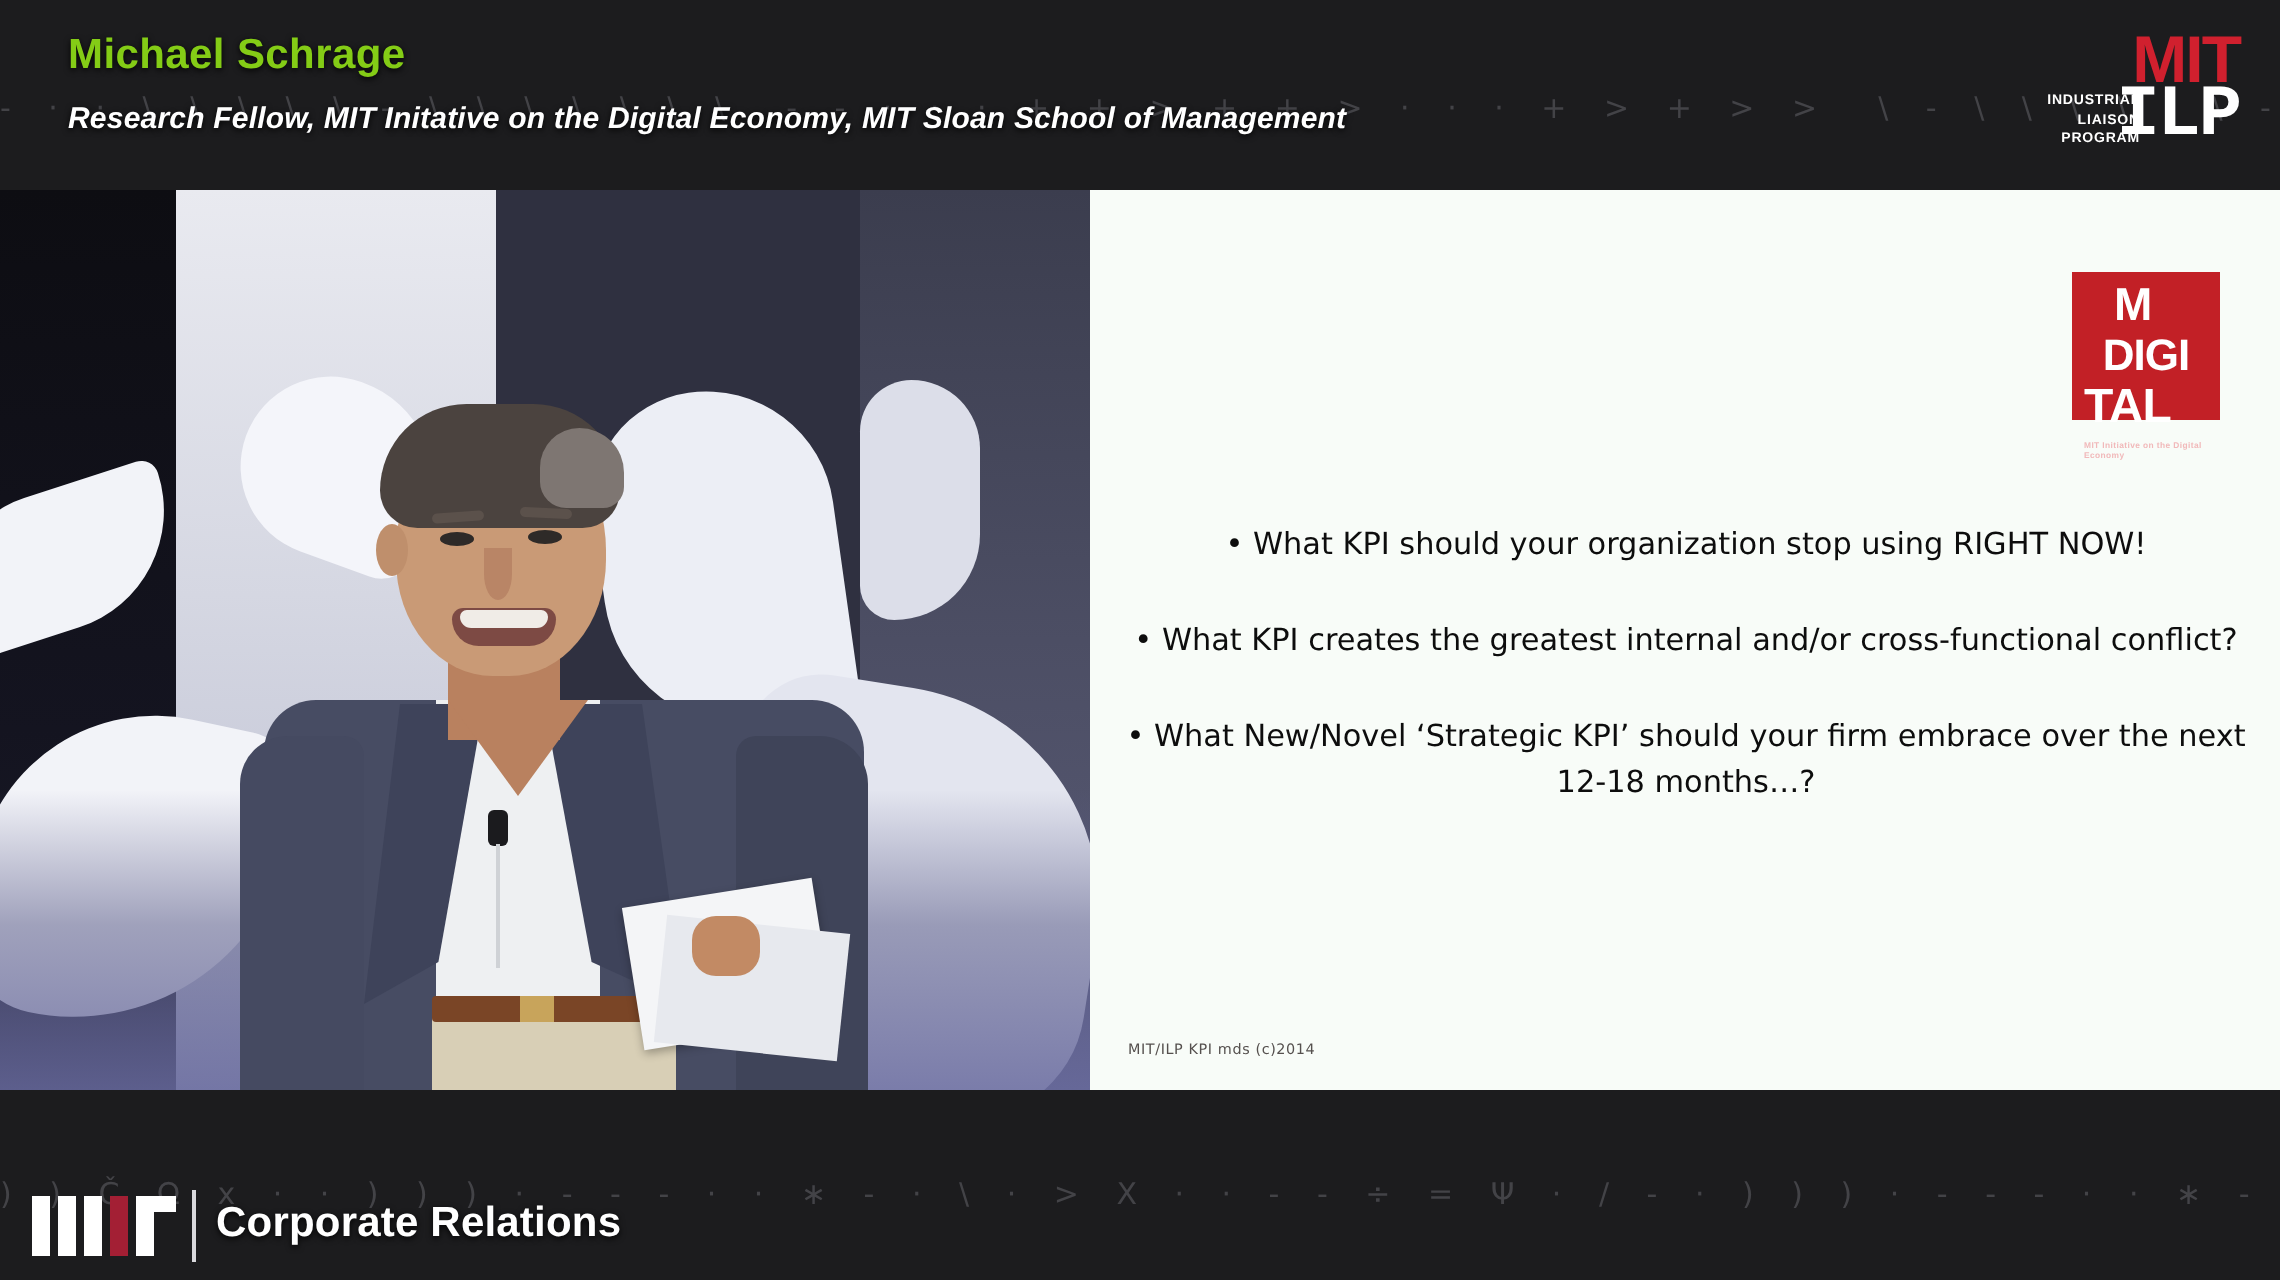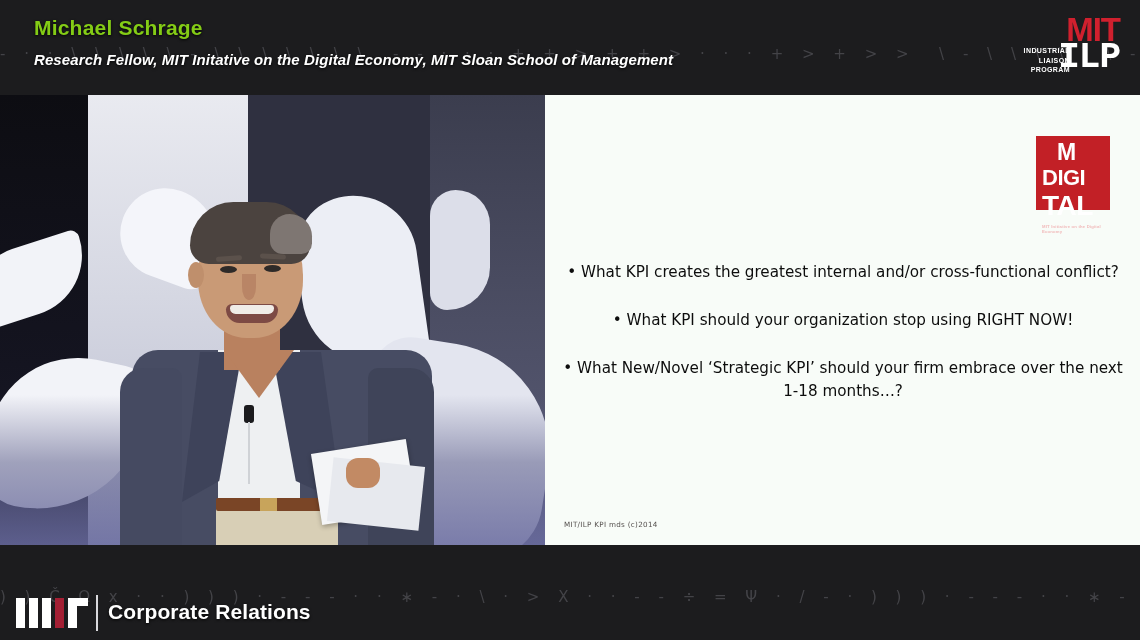--- a/index.html
+++ b/index.html
@@ -164,22 +164,22 @@
   }
   .digital-logo {
     position:absolute; right:30px; top:41px; width:74px; height:74px;
     background:#c22026; padding:5px 6px;
   }
   .dl-line {
     color:#ffffff; font-family:"Liberation Sans", sans-serif;
     font-weight:bold; line-height:1; text-align:left;
   }
   .dl-m   { font-size:23px; margin-left:15px; }
-  .dl-digi{ font-size:22px; letter-spacing:-.5px; margin-top:3px; }
-  .dl-tal { font-size:28px; letter-spacing:-.5px; margin-top:3px; }
+  .dl-digi{ font-size:22px; letter-spacing:-.5px; margin-top:3px;text-align:center; }
+  .dl-tal { font-size:24px; letter-spacing:-.5px; margin-top:3px; }
   .dl-sub {
     color:#f1b9ba; font-size:4.2px; line-height:5.4px; margin-top:4px;
     font-weight:bold; letter-spacing:.2px;
   }
   .bullets {
     position:absolute; left:18px; top:166px; width:560px;
   }
   .bullet {
     font-family:"DejaVu Sans", sans-serif;
     font-size:15.2px; color:#0d0d0d; text-align:center;
@@ -290,23 +290,23 @@
   <div class="slide">
 
     <div class="digital-logo">
       <div class="dl-line dl-m">M</div>
       <div class="dl-line dl-digi">DIGI</div>
       <div class="dl-line dl-tal">TAL</div>
       <div class="dl-sub">MIT Initiative on the Digital Economy</div>
     </div>
 
     <div class="bullets">
+      <div class="bullet">• What KPI should your organization stop using RIGHT NOW!</div>
       <div class="bullet">• What KPI creates the greatest internal and/or cross-functional conflict?</div>
-      <div class="bullet">• What KPI should your organization stop using RIGHT NOW!</div>
-      <div class="bullet">• What New/Novel ‘Strategic KPI’ should your firm embrace over the next 1-18 months…?</div>
+      <div class="bullet">• What New/Novel ‘Strategic KPI’ should your firm embrace over the next 12-18 months…?</div>
     </div>
 
     <div class="slide-credit">MIT/ILP KPI mds (c)2014</div>
   </div>
 
   <div class="bottom-band">
     <div class="glyph-layer">
       <div>) ) Č Ω x · · ) ) ) · - - - · · ∗ - · \ · &gt; X · · - - ÷ = Ψ · / - · ) ) ) · - - - · · ∗ - · \ · &gt; X · · - - ÷ = Ψ · / - · ) ) )</div>
       
       

